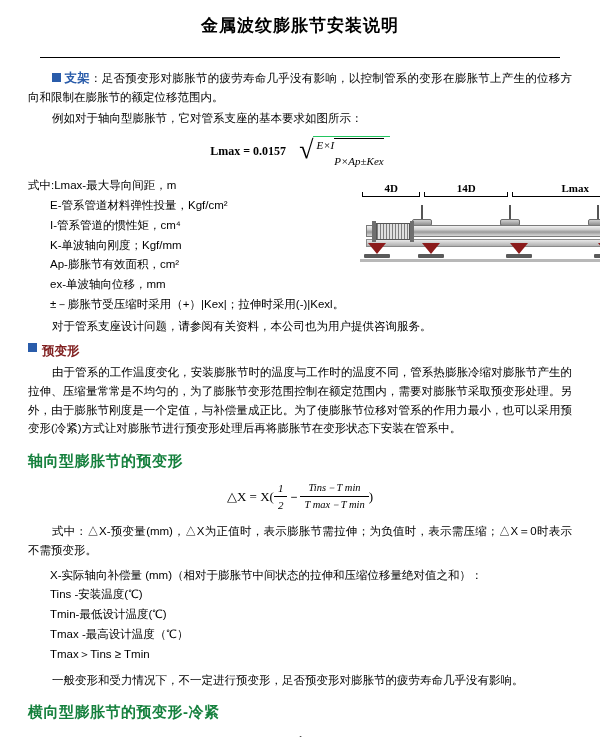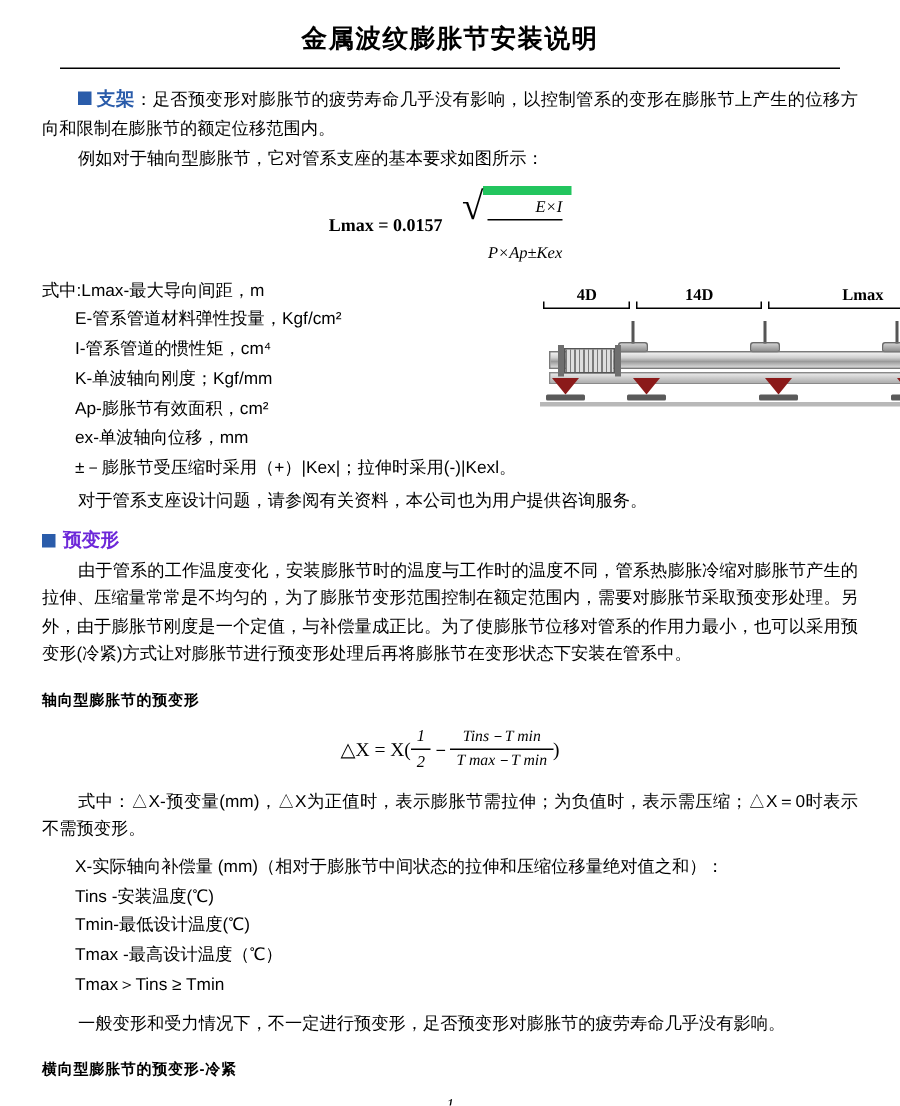--- a/index.html
+++ b/index.html
@@ -19,21 +19,21 @@
     width: 600px;
     height: 737px;
     padding: 0;
     box-sizing: border-box;
   }
   .title {
     text-align: center;
     font-size: 17px;
     font-weight: bold;
     letter-spacing: 1px;
-    margin: 14px 0 8px 0;
+    margin: 14px 0 20px 0;
     font-family: "Liberation Serif", serif;
   }
   .title-rule {
     width: 520px;
     height: 1px;
     background: #000;
     margin: 0 auto 10px auto;
   }
   .body-wrap {
     padding: 0 28px 0 28px;
@@ -43,37 +43,36 @@
     line-height: 1.62;
     text-align: justify;
     margin: 0 0 2px 0;
   }
   .indent {
     text-indent: 24px;
   }
   .sec-head {
     font-size: 12.5px;
     font-weight: bold;
-    color: #6d28d9;
+    color: #7f1d1d;
     margin: 8px 0 3px 0;
     display: flex;
-    align-items: center;
     gap: 5px;
   }
   .sq {
     display: inline-block;
     width: 9px;
     height: 9px;
     background: #2a5caa;
     flex: 0 0 auto;
   }
   .sub-head {
-    font-size: 10px;
+    font-size: 15px;
     font-weight: bold;
-    color: #000000;
+    color: #15803d;
     margin: 14px 0 8px 0;
     letter-spacing: 0.5px;
   }
   .formula-box {
     display: flex;
     justify-content: center;
     margin: 8px 0 6px 0;
   }
   .formula {
     font-family: "Liberation Serif", serif;
@@ -88,25 +87,25 @@
     align-items: stretch;
   }
   .sqrt-sign {
     font-size: 26px;
     line-height: 26px;
     font-family: "Liberation Serif", serif;
     position: relative;
     top: 1px;
   }
   .sqrt-body {
-    border-top: 6px solid #22c55e;
+    border-top: 1px solid #22c55e;
     padding: 1px 6px 0 3px;
     display: flex;
-    flex-direction: column;
-    align-items: flex-end;
+    flex-direction: row;
+    align-items: flex-start;
     justify-content: center;
     font-style: italic;
     font-size: 11px;
     line-height: 1.35;
   }
   .frac {
     display: inline-flex;
     flex-direction: column;
     align-items: center;
     font-style: italic;

